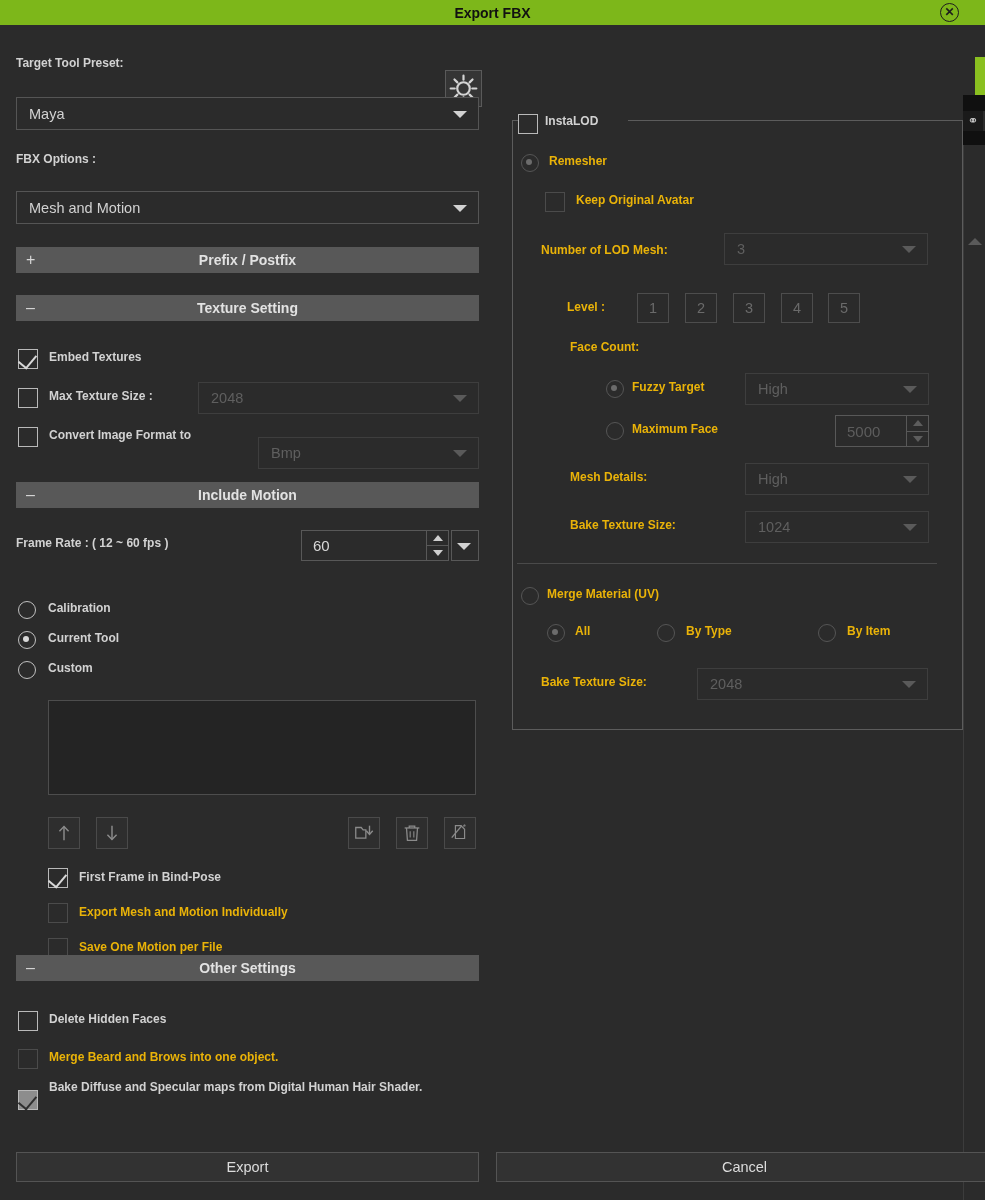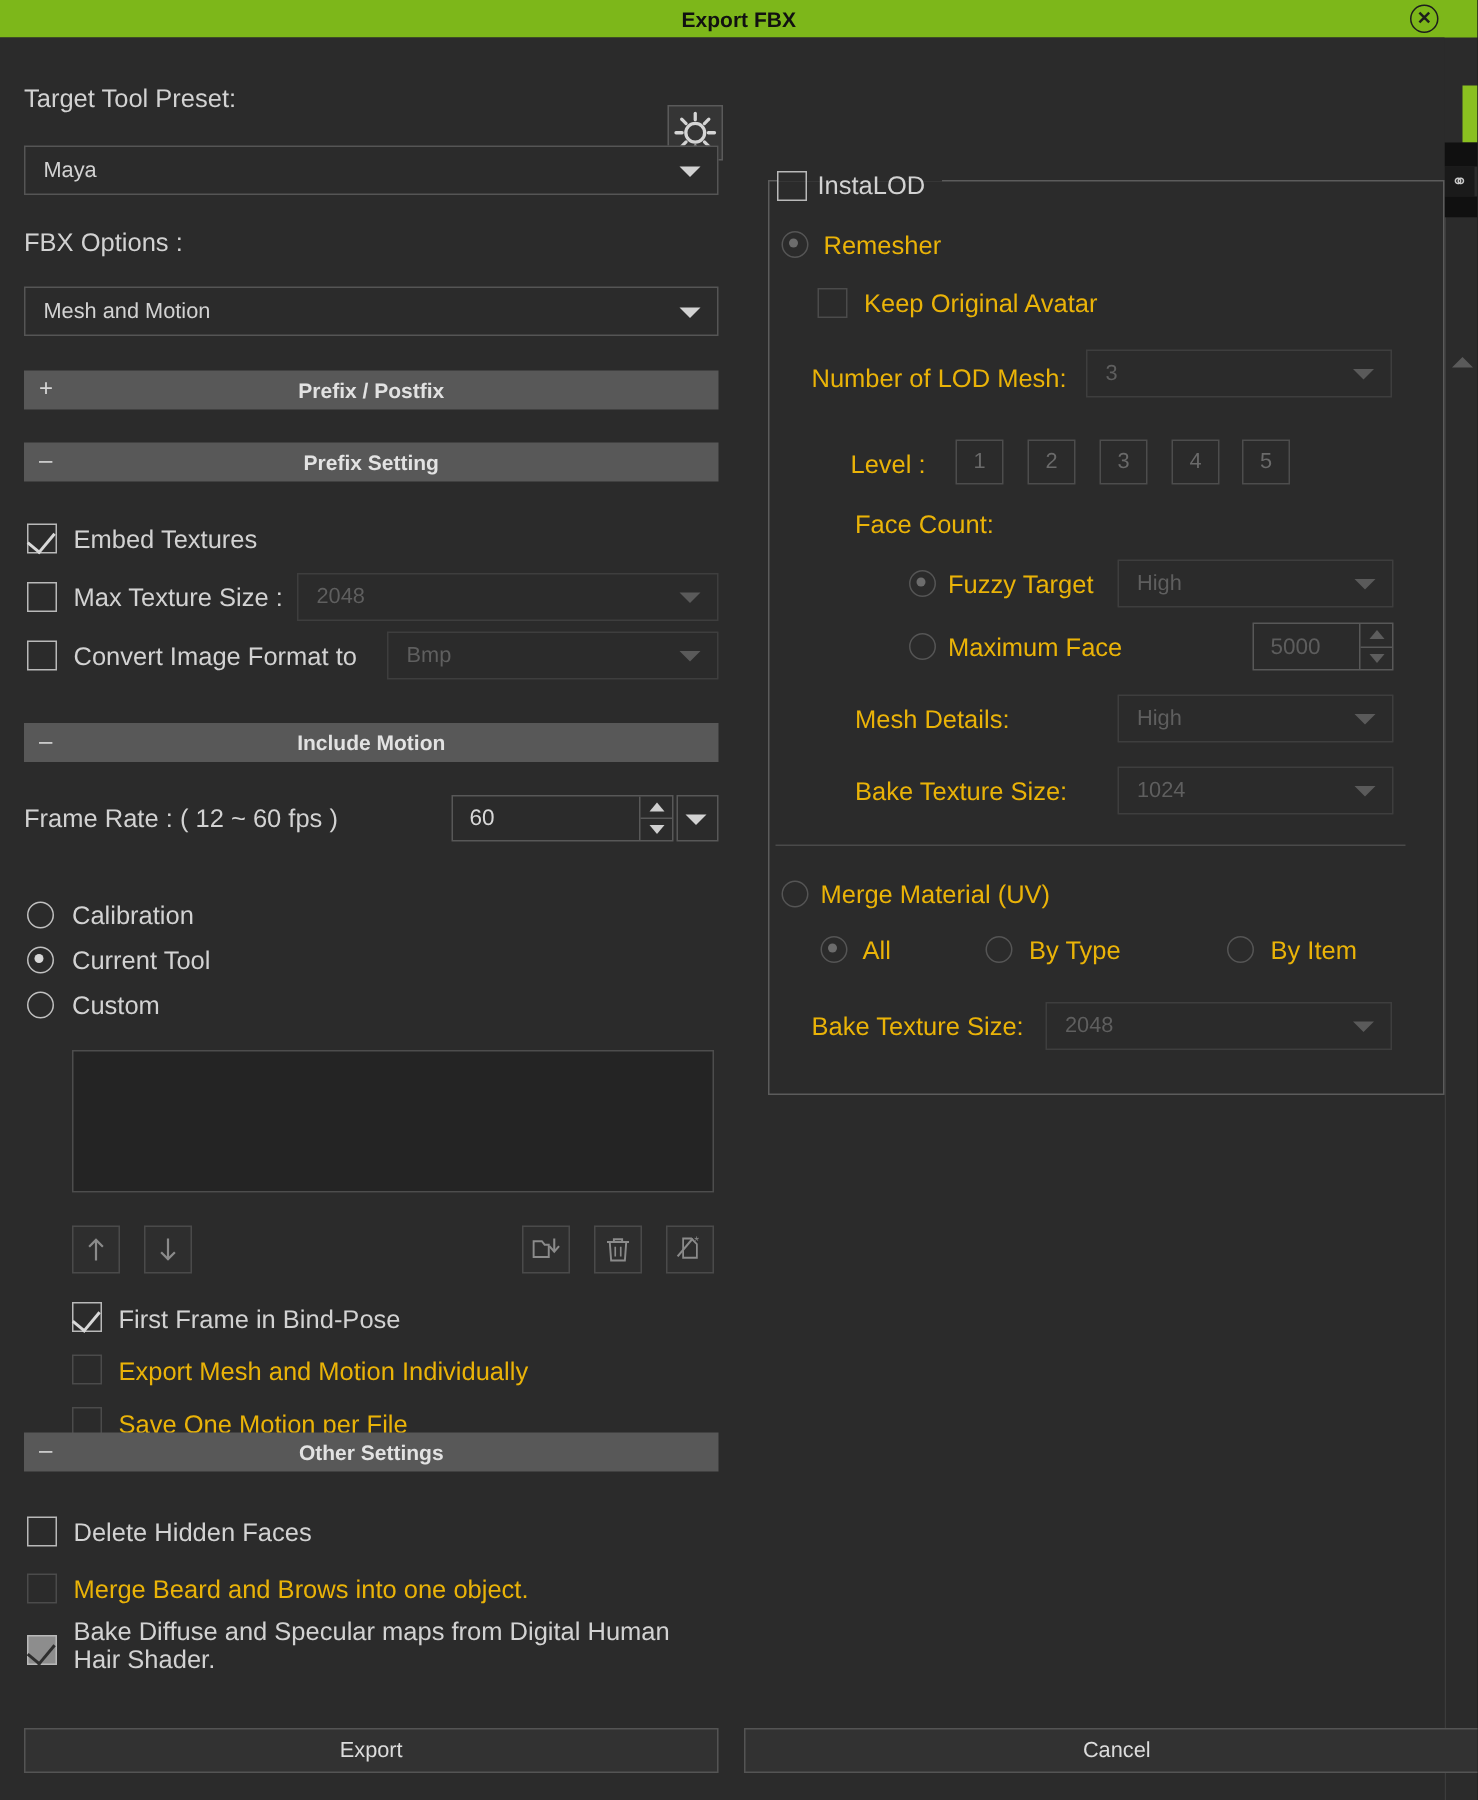--- a/index.html
+++ b/index.html
@@ -37,21 +37,21 @@
     font-size: 12px; line-height: 17px; text-align: center; cursor: pointer;
   }
 
   
   .body { position: absolute; left: 0; top: 25px; width: 963px; height: 1175px; background: #2b2b2b; }
 
   .left-col  { position: absolute; left: 0;   top: 0; width: 496px; height: 1110px; }
   .right-col { position: absolute; left: 496px; top: 0; width: 467px; height: 1110px; }
 
   
-  .lbl { color: #d2d2d2; font-size: 17px; }
+  .lbl { color: #d2d2d2; font-size: 12px; font-weight: bold; }
   .lbl.dim { color: #eab308; }
 
   
   .sect {
     position: absolute; left: 16px; width: 463px; height: 26px;
     background: #585858; color: #e2e2e2;
     font-size: 14px; font-weight: bold;
     display: flex; align-items: center; justify-content: center; cursor: pointer;
   }
   .sect .tog {
@@ -191,36 +191,36 @@
         <span class="arw"></span>
       </div>
 
       <div class="sect" style="top:222px;">
         <span class="tog">+</span>
         <span>Prefix / Postfix</span>
       </div>
 
       <div class="sect" style="top:270px;">
         <span class="tog">–</span>
-        <span>Prefix Setting</span>
+        <span>Texture Setting</span>
       </div>
 
       <div class="cb on" style="left:18px;top:324px;"></div>
       <div class="lbl" style="position:absolute;left:49px;top:325px;">Embed Textures</div>
 
       <div class="cb" style="left:18px;top:363px;"></div>
       <div class="lbl" style="position:absolute;left:49px;top:364px;">Max Texture Size :</div>
       <div class="combo dis" style="left:198px;top:357px;width:281px;height:32px;">
         <span>2048</span>
         <span class="arw"></span>
       </div>
 
       <div class="cb" style="left:18px;top:402px;"></div>
       <div class="lbl" style="position:absolute;left:49px;top:403px;">Convert Image Format to</div>
-      <div class="combo dis" style="left:258px;top:396px;width:221px;height:32px;text-align:center;">
+      <div class="combo dis" style="left:258px;top:412px;width:221px;height:32px;text-align:center;">
         <span>Bmp</span>
         <span class="arw"></span>
       </div>
 
       <div class="sect" style="top:457px;">
         <span class="tog">–</span>
         <span>Include Motion</span>
       </div>
 
       <div class="lbl" style="position:absolute;left:16px;top:511px;">Frame Rate : ( 12 ~ 60 fps )</div>

